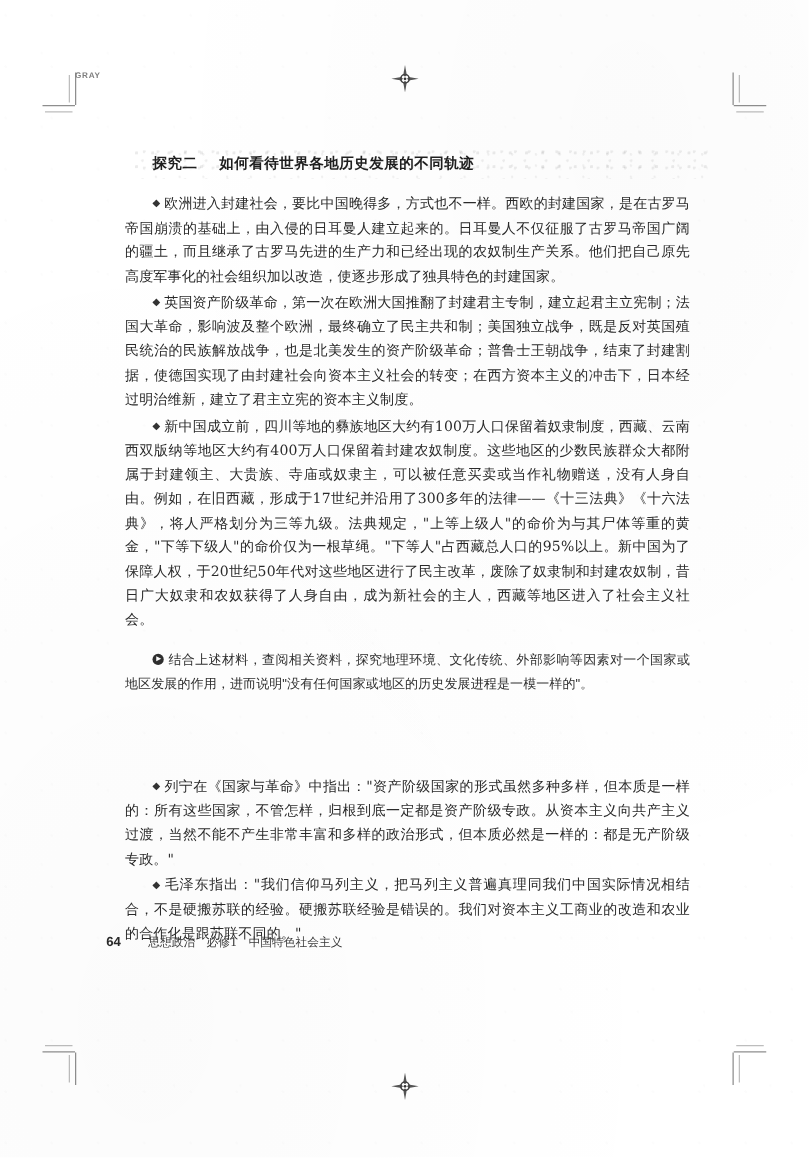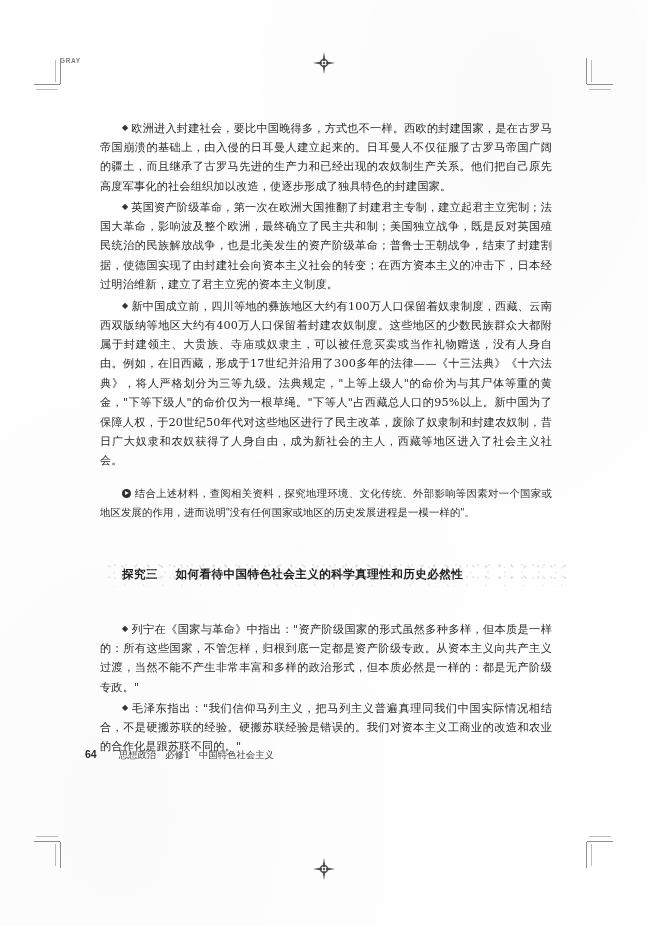--- a/index.html
+++ b/index.html
@@ -245,35 +245,35 @@
         <path d="M0 11 L8 12.4 L9.4 11 L8 9.6 Z"></path>
         <path d="M22 11 L14 12.4 L12.6 11 L14 9.6 Z"></path>
       </g>
       <circle cx="11" cy="11" r="3.4" fill="none" stroke="#444" stroke-width="1.3"></circle>
       <circle cx="11" cy="11" r="1.1" fill="#333"></circle>
     </svg>
   </div>
 
   <div class="content">
 
+    <div class="section-head">
+      <span class="sh-label">探究二</span>
+      <span>如何看待世界各地历史发展的不同轨迹</span>
+    </div>
 
     <p class="para"><span class="bullet-d">◆</span><span>欧洲进入封建社会，要比中国晚得多，方式也不一样。西欧的封建国家，是在古罗马帝国崩溃的基础上，由入侵的日耳曼人建立起来的。日耳曼人不仅征服了古罗马帝国广阔的疆土，而且继承了古罗马先进的生产力和已经出现的农奴制生产关系。他们把自己原先高度军事化的社会组织加以改造，使逐步形成了独具特色的封建国家。</span></p>
 
     <p class="para"><span class="bullet-d">◆</span><span>英国资产阶级革命，第一次在欧洲大国推翻了封建君主专制，建立起君主立宪制；法国大革命，影响波及整个欧洲，最终确立了民主共和制；美国独立战争，既是反对英国殖民统治的民族解放战争，也是北美发生的资产阶级革命；普鲁士王朝战争，结束了封建割据，使德国实现了由封建社会向资本主义社会的转变；在西方资本主义的冲击下，日本经过明治维新，建立了君主立宪的资本主义制度。</span></p>
 
     <p class="para"><span class="bullet-d">◆</span><span>新中国成立前，四川等地的彝族地区大约有100万人口保留着奴隶制度，西藏、云南西双版纳等地区大约有400万人口保留着封建农奴制度。这些地区的少数民族群众大都附属于封建领主、大贵族、寺庙或奴隶主，可以被任意买卖或当作礼物赠送，没有人身自由。例如，在旧西藏，形成于17世纪并沿用了300多年的法律——《十三法典》《十六法典》，将人严格划分为三等九级。法典规定，"上等上级人"的命价为与其尸体等重的黄金，"下等下级人"的命价仅为一根草绳。"下等人"占西藏总人口的95%以上。新中国为了保障人权，于20世纪50年代对这些地区进行了民主改革，废除了奴隶制和封建农奴制，昔日广大奴隶和农奴获得了人身自由，成为新社会的主人，西藏等地区进入了社会主义社会。</span></p>
 
     <p class="activity"><span class="bullet-c"></span><span>结合上述材料，查阅相关资料，探究地理环境、文化传统、外部影响等因素对一个国家或地区发展的作用，进而说明"没有任何国家或地区的历史发展进程是一模一样的"。</span></p>
 
     <div class="gap-lg"></div>
 
-    <div class="section-head">
-      <span class="sh-label">探究三</span>
-      <span>如何看待中国特色社会主义的科学真理性和历史必然性</span>
-    </div>
 
     <div class="gap-md"></div>
 
     <p class="para"><span class="bullet-d">◆</span><span>列宁在《国家与革命》中指出："资产阶级国家的形式虽然多种多样，但本质是一样的：所有这些国家，不管怎样，归根到底一定都是资产阶级专政。从资本主义向共产主义过渡，当然不能不产生非常丰富和多样的政治形式，但本质必然是一样的：都是无产阶级专政。"</span></p>
 
     <p class="para"><span class="bullet-d">◆</span><span>毛泽东指出："我们信仰马列主义，把马列主义普遍真理同我们中国实际情况相结合，不是硬搬苏联的经验。硬搬苏联经验是错误的。我们对资本主义工商业的改造和农业的合作化是跟苏联不同的。"</span></p>
 
   </div>
 
   <div class="footer">

